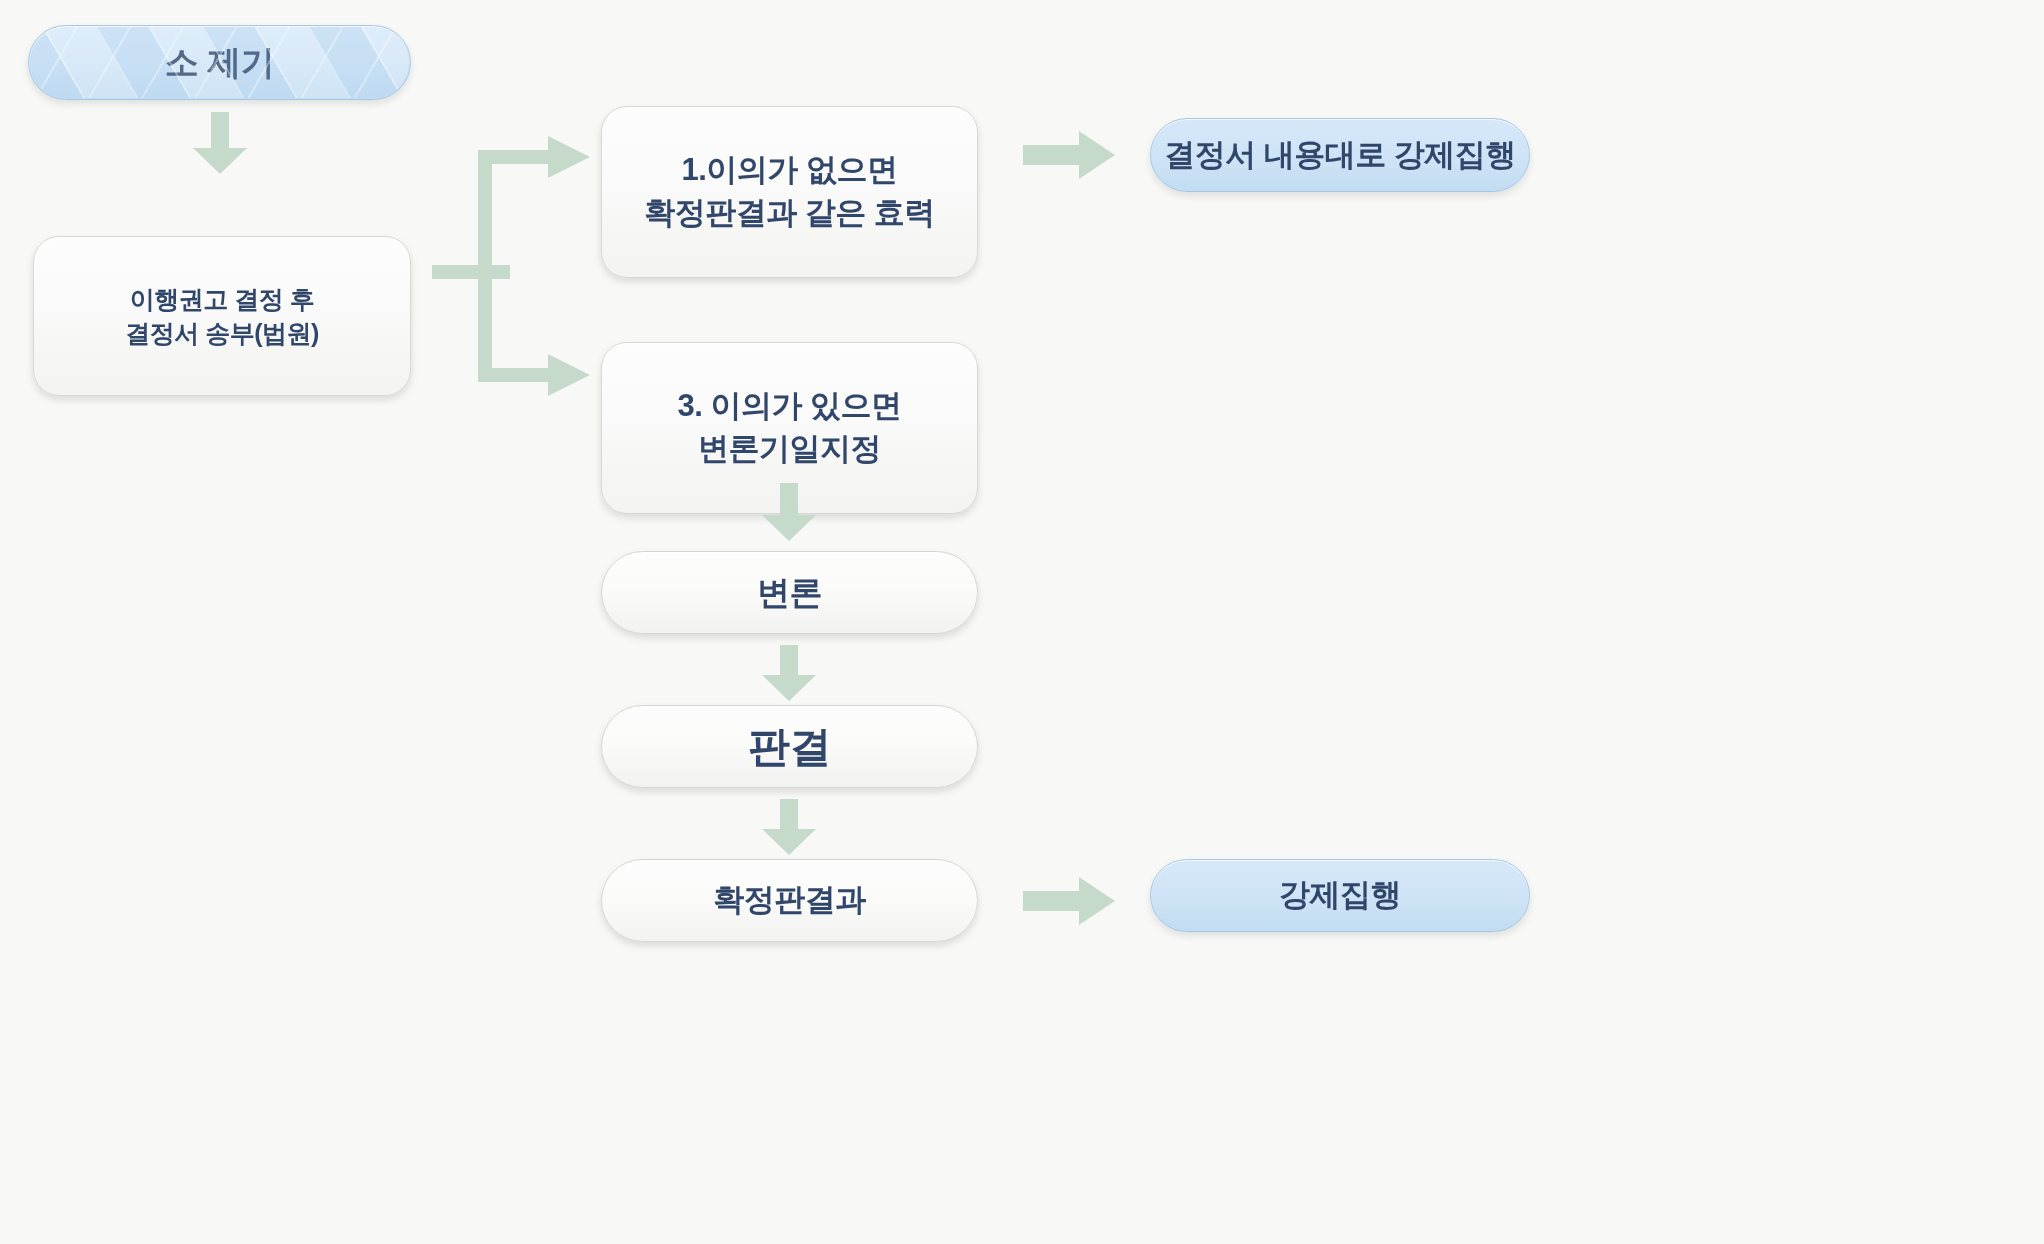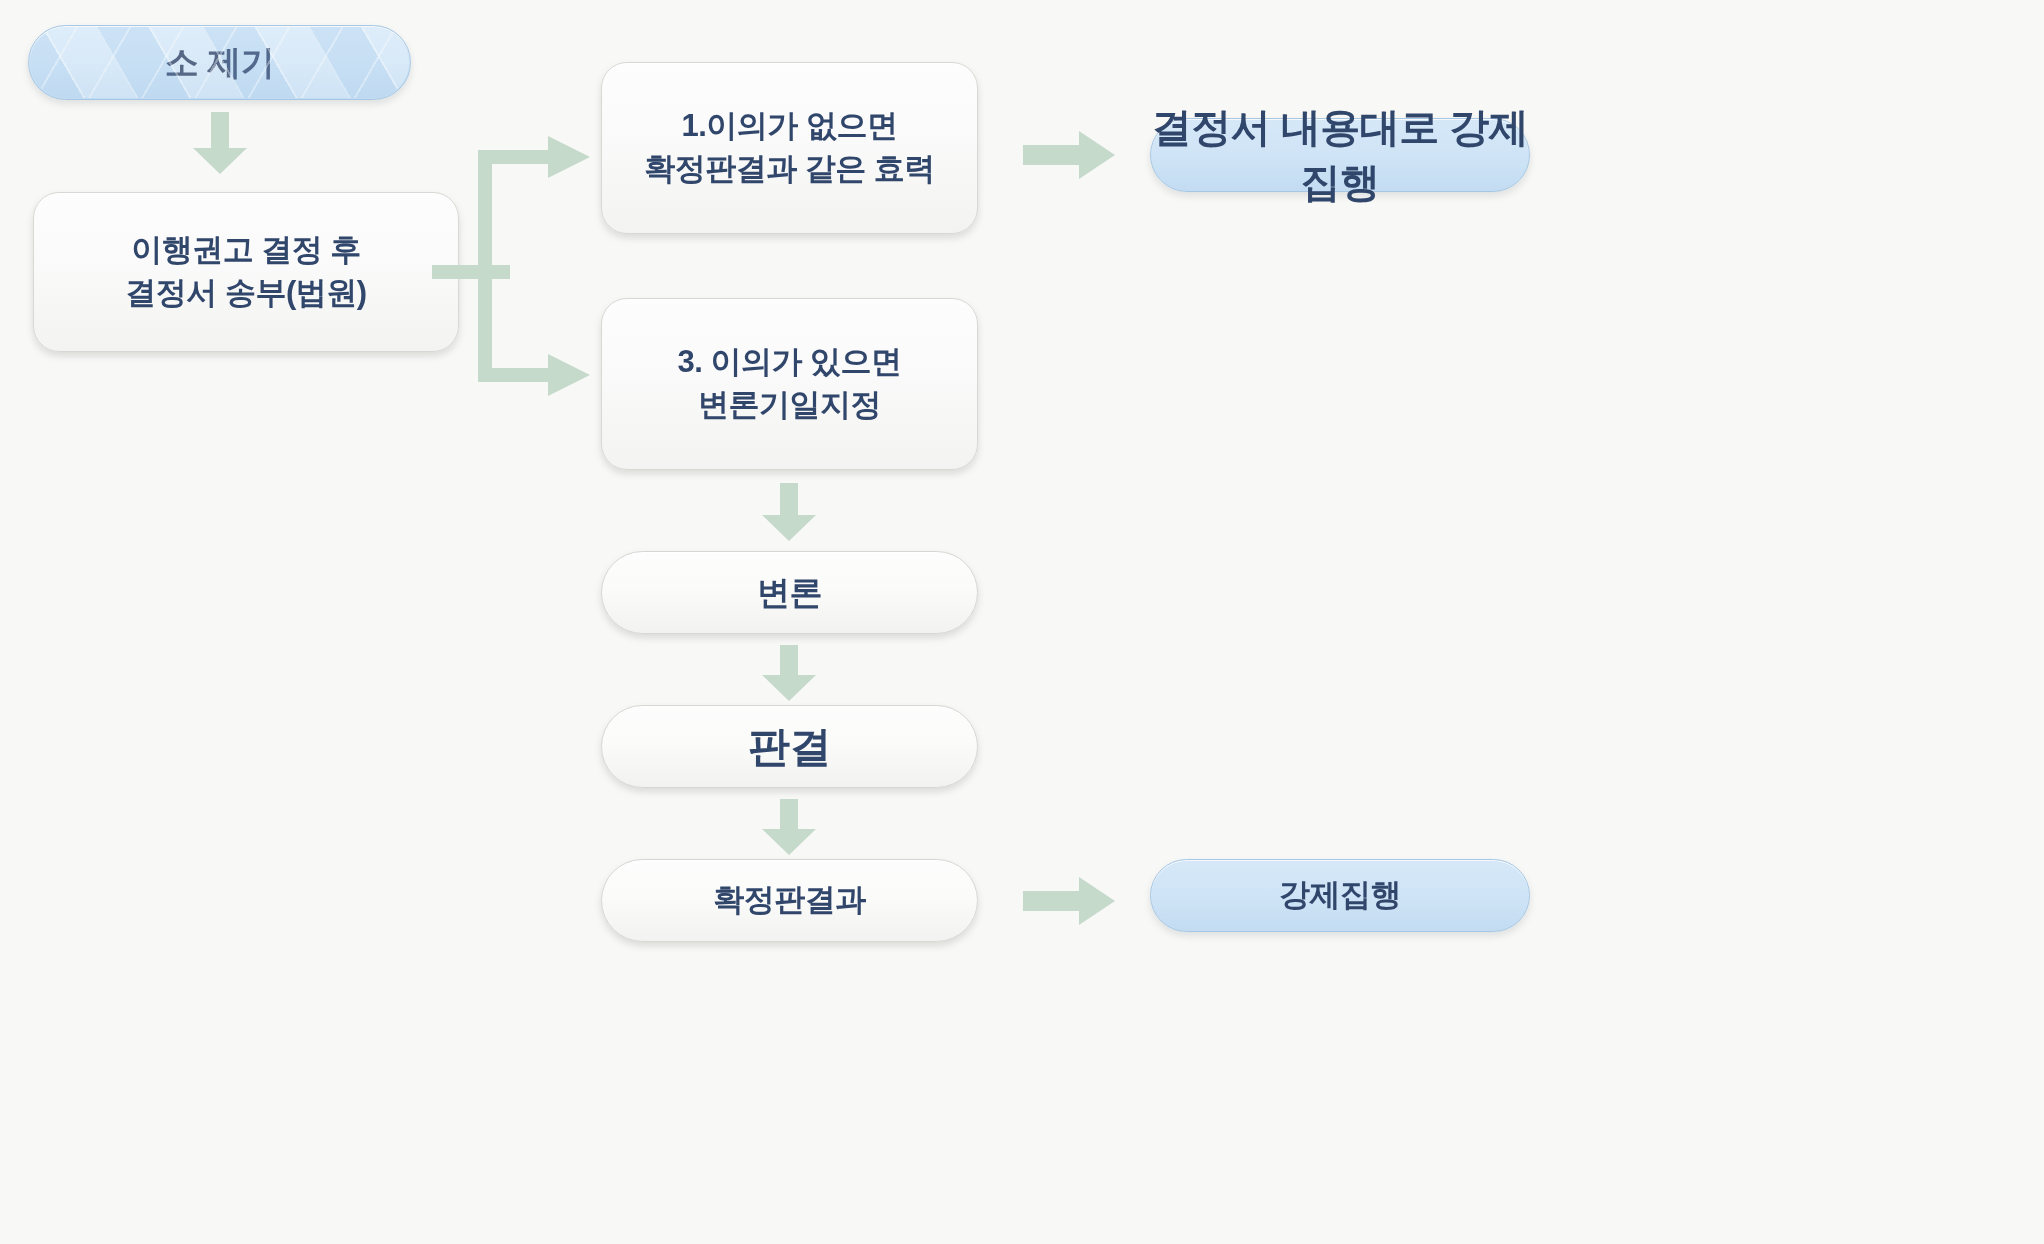--- a/index.html
+++ b/index.html
@@ -33,20 +33,21 @@
     white-space: pre-line;
   }
 
   
   .card {
     background: linear-gradient(180deg, #fdfdfd 0%, #fafafa 45%, #f3f3f1 100%);
     border: 1px solid #d8d8d4;
     border-radius: 26px;
     box-shadow: 0 4px 7px rgba(120,120,115,0.22),
                 0 1px 0 rgba(255,255,255,0.9) inset;
+    margin-top: 44px;
   }
 
   
   .pill-white {
     background: linear-gradient(180deg, #fdfdfd 0%, #fbfbfa 45%, #f2f2f0 100%);
     border: 1px solid #d6d6d2;
     border-radius: 999px;
     box-shadow: 0 4px 7px rgba(120,120,115,0.22),
                 0 1px 0 rgba(255,255,255,0.9) inset;
   }
@@ -91,21 +92,21 @@
 <div id="canvas">
 
   <div class="node pill-blue textured" style="left:28px; top:25px; width:383px; height:75px; font-size:34px;">
     <span>소 제기</span>
   </div>
 
   <svg class="arrow-svg" style="left:193px; top:112px;" width="54" height="62" viewBox="0 0 54 62">
     <path d="M18 0 H36 V36 H54 L27 62 L0 36 H18 Z"></path>
   </svg>
 
-  <div class="node card" style="left:33px; top:192px; width:426px; height:160px; font-size:31px;">
+  <div class="node card" style="left:33px; top:192px; width:378px; height:160px; font-size:25px;">
     <span>이행권고 결정 후
 결정서 송부(법원)</span>
   </div>
 
   <div class="conn" style="left:432px; top:265px; width:78px; height:14px;"></div>
 
   <div class="conn" style="left:478px; top:150px; width:14px; height:232px;"></div>
 
   <div class="conn" style="left:478px; top:150px; width:76px; height:14px;"></div>
 
@@ -121,21 +122,21 @@
 
   <div class="node card" style="left:601px; top:62px; width:377px; height:172px; font-size:31px;">
     <span>1.이의가 없으면
 확정판결과 같은 효력</span>
   </div>
 
   <svg class="arrow-svg" style="left:1023px; top:131px;" width="92" height="48" viewBox="0 0 92 48">
     <path d="M0 14 H56 V0 L92 24 L56 48 V34 H0 Z"></path>
   </svg>
 
-  <div class="node pill-blue" style="left:1150px; top:118px; width:380px; height:74px; font-size:40px;">
+  <div class="node pill-blue" style="left:1150px; top:118px; width:380px; height:74px; font-size:31px;">
     <span>결정서 내용대로 강제집행</span>
   </div>
 
   <div class="node card" style="left:601px; top:298px; width:377px; height:172px; font-size:31px;">
     <span>3. 이의가 있으면
 변론기일지정</span>
   </div>
 
   <svg class="arrow-svg" style="left:762px; top:483px;" width="54" height="58" viewBox="0 0 54 58">
     <path d="M18 0 H36 V32 H54 L27 58 L0 32 H18 Z"></path>

